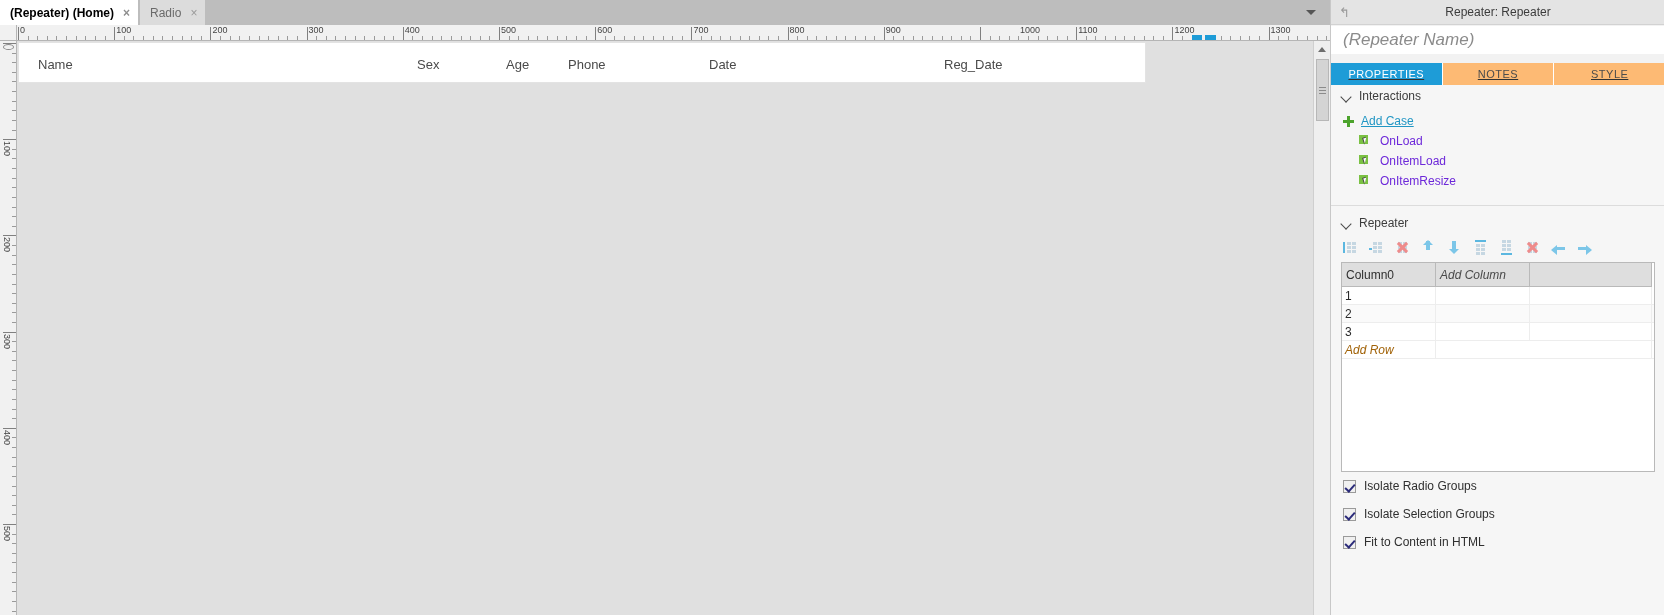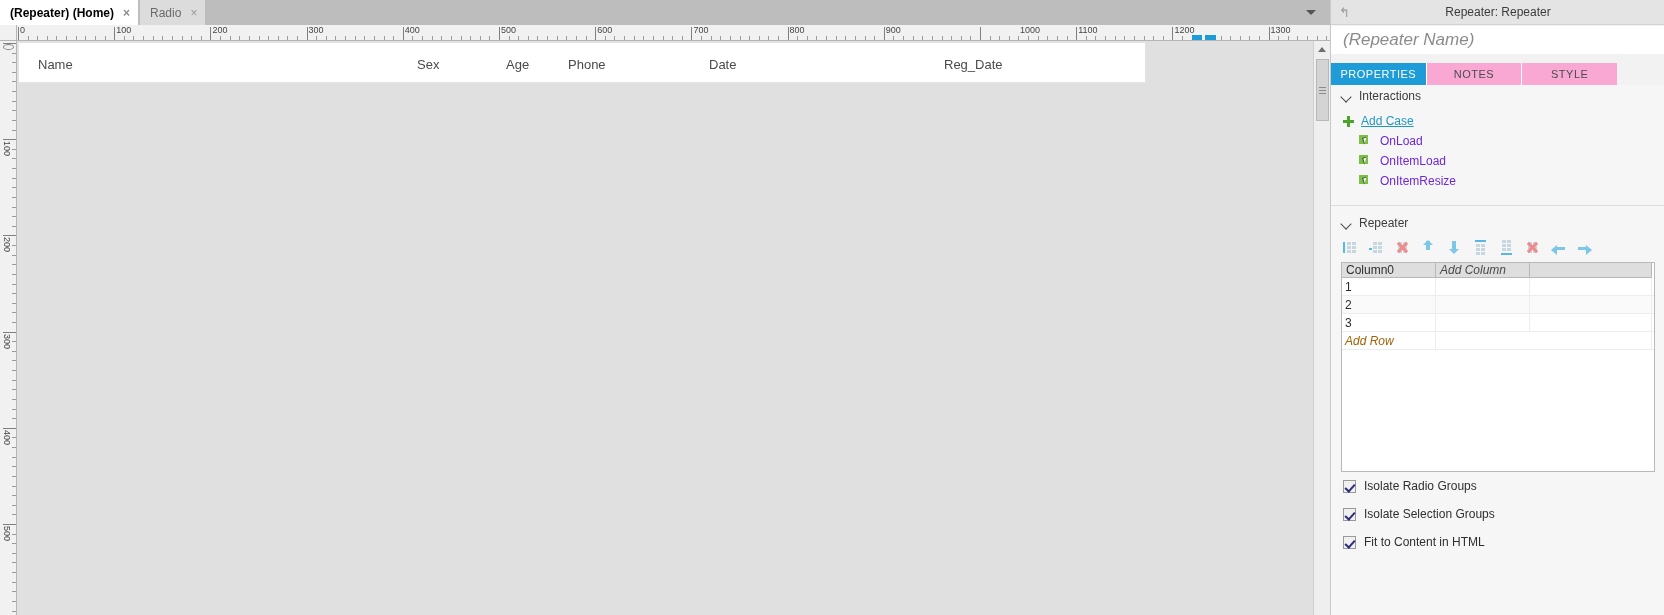--- a/index.html
+++ b/index.html
@@ -214,29 +214,30 @@
     padding: 0 12px;
     font-family: "Liberation Sans", sans-serif;
     font-size: 17px;
     font-style: italic;
     color: #8b8b8b;
   }
   #name-field::placeholder { color: #8b8b8b; font-style: italic; }
 
   #insp-tabs {
     position: absolute; left: 0; top: 63px;
-    width: 286px; height: 22px;
+    width: 334px; height: 22px;
     display: flex;
+    text-decoration: underline;
   }
   .insp-tab {
     flex: 1;
     display: flex; align-items: center; justify-content: center;
     font-size: 11px;
     letter-spacing: 0.5px;
-    background: #f9a8d4;
+    background: #fdba74;
     color: #4c4c4c;
     border-right: 1px solid #ffffff;
   }
   .insp-tab:last-child { border-right: none; }
   .insp-tab.active { background: #1e9cd7; color: #ffffff; }
 
   #insp-body {
     position: absolute; left: 0; top: 85px;
     width: 334px; height: 530px;
     background: #f6f6f6;
@@ -393,21 +394,21 @@
 
   
   #rep-grid {
     position: relative;
     margin: 4px 10px 0 10px;
     height: 210px;
     background: #ffffff;
     border: 1px solid #b9b9b9;
     overflow: hidden;
   }
-  .grid-head-row { display: flex; height: 15px; }
+  .grid-head-row { display: flex; height: 24px; }
   .grid-head-cell {
     display: flex; align-items: center;
     padding-left: 4px;
     background: #dedede;
     border-right: 1px solid #b9b9b9;
     border-bottom: 1px solid #b9b9b9;
     font-size: 12px;
     color: #2f2f2f;
     overflow: hidden;
     white-space: nowrap;

